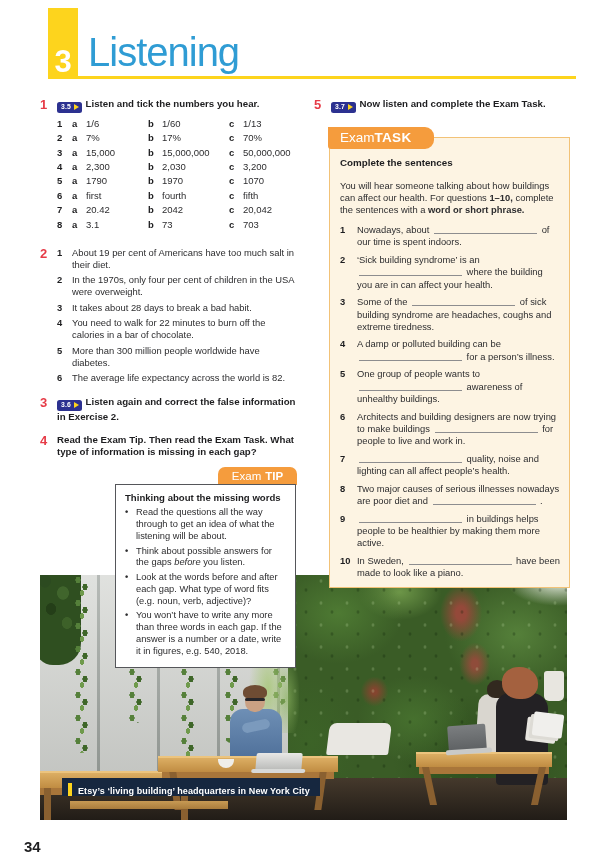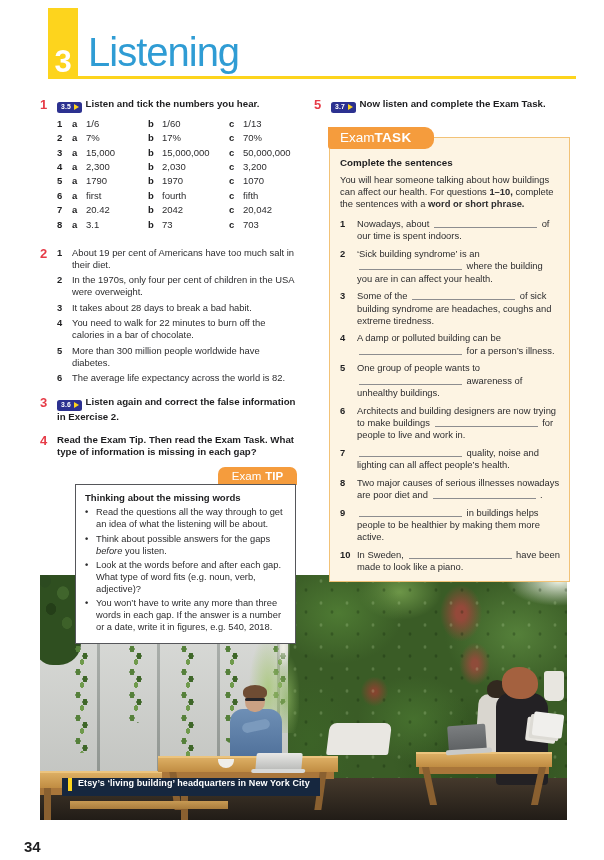--- a/index.html
+++ b/index.html
@@ -41,34 +41,34 @@
 
   .mt-ex2{margin-top:15px;} .mt-ex3{margin-top:12px;} .mt-ex4{margin-top:10px;}
 
   
   .tip-wrap{position:relative;margin:25px 0 0 35px;width:221px;z-index:4;}
   .tip-tab{position:absolute;right:-1px;top:-17px;width:79px;height:18px;background:#f59c3d;
            border-radius:7px 7px 0 0;display:flex;align-items:center;justify-content:center;
            color:#fff;font-size:11.5px;}
   .tip-tab b{margin-left:4px;}
   .tip-box{position:relative;background:#fff;border:1px solid #55565a;padding:7px 9px 9px 9px;
-           font-size:9.3px;line-height:1.28;}
+           font-size:9.3px;line-height:1.28;margin-left:40px;}
   .tip-head{font-weight:bold;font-size:9.6px;color:#1e1e20;margin-bottom:3px;}
   .tip-li{display:flex;margin-top:2.5px;}
   .tip-dot{width:11px;min-width:11px;font-weight:bold;}
 
   
   .task-wrap{position:relative;margin:24px 0 0 15px;width:241px;}
   .task-box{position:relative;background:#fdf4e3;border:1.5px solid #f2c277;
             padding:17px 9px 8px 10px;font-size:9.4px;line-height:1.3;}
   .task-banner{position:absolute;left:-2px;top:-11px;width:106px;height:22px;background:#f59c3d;
                border-radius:0 9px 9px 3px;display:flex;align-items:center;
                color:#fff;font-size:13.5px;padding-left:12px;box-sizing:border-box;}
   .task-banner b{letter-spacing:.3px;}
-  .task-head{font-weight:bold;font-size:9.8px;color:#1e1e20;margin:2px 0 4px;}
+  .task-head{font-weight:bold;font-size:9.8px;color:#1e1e20;margin:2px 0 10px;}
   .task-intro{margin-bottom:8px;}
   .titem{display:flex;margin-top:5.5px;}
   .tnum{min-width:17px;font-weight:bold;color:#1e1e20;}
   .ttext{flex:1;}
   .gap{display:inline-block;width:103px;height:9px;border-bottom:1.1px solid #8d8d8f;
        vertical-align:-1px;margin:0 2px;}
 
   
   .photo{position:absolute;left:40px;top:575px;width:527px;height:245px;overflow:hidden;
          background:#3a5c26;z-index:1;}
@@ -154,21 +154,21 @@
   .laptop-r{position:absolute;left:408px;top:150px;width:38px;height:26px;
             background:linear-gradient(#7b7e80,#5d6062);border-radius:2px;transform:rotate(-4deg);}
   .laptop-r::after{content:"";position:absolute;left:-3px;top:24px;width:46px;height:5px;
             background:#c9cac8;border-radius:2px;}
   .mags{position:absolute;left:493px;top:138px;width:30px;height:24px;background:#f0efec;
         border-radius:2px;transform:rotate(7deg);
         box-shadow:-3px 3px 0 #dddbd5, -6px 6px 0 #e8e6e0;}
   .pot-r{position:absolute;left:504px;top:96px;width:20px;height:30px;background:#e8e6e0;
          border-radius:3px 3px 5px 5px;}
   .caption{position:absolute;left:22px;top:203px;height:18px;background:#16273f;
-           display:flex;align-items:flex-start;padding:0 10px 0 6px;z-index:5;}
+           display:flex;align-items:flex-end;padding:0 10px 0 6px;z-index:5;}
   .cap-accent{width:4px;height:13px;background:#fdd41d;margin-right:6px;}
   .cap-text{color:#fff;font-size:9px;font-weight:bold;white-space:nowrap;letter-spacing:.1px;}
 
   .page-num{position:absolute;left:24px;top:838px;font-size:15px;font-weight:bold;color:#1e1e20;}
 </style>
 </head>
 <body>
 
 <div class="page">
 

